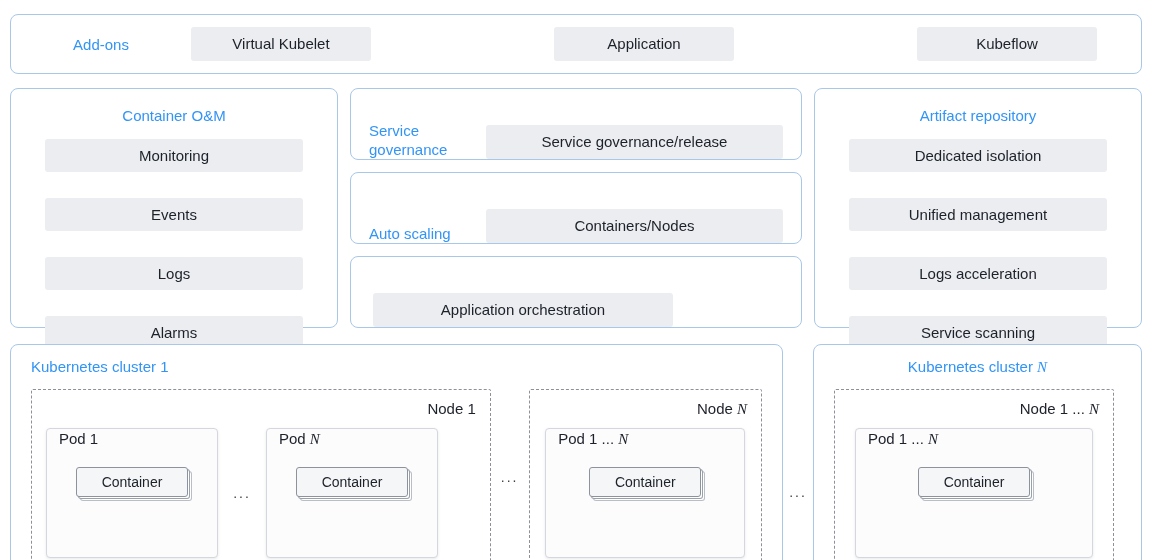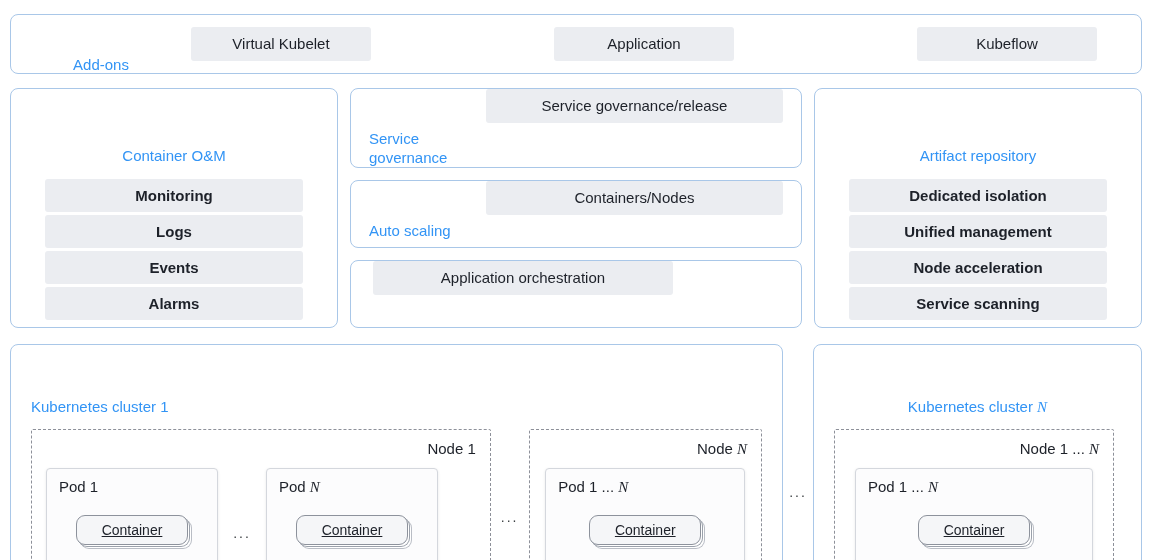--- a/index.html
+++ b/index.html
@@ -12,43 +12,43 @@
     font-family: "Liberation Sans", sans-serif;
     font-size: 15px;
     color: #1d2129;
     padding: 14px 10px 0;
   }
   .panel {
     border: 1px solid #a9c7e8;
     border-radius: 8px;
     background: #fff;
   }
-  .accent { color: #3294f5; margin-top: 40px; }
+  .accent { color: #3294f5; }
   .gray-box {
     background: #ebedf1;
     border-radius: 3px;
     text-align: center;
   }
   
   .addons {
     height: 60px;
     display: flex;
     align-items: center;
     padding-right: 44px;
   }
   .addons-label { flex: 0 0 180px; text-align: center; }
   .addons-items { flex: 1; display: flex; justify-content: space-between; }
   .addon-item { width: 180px; height: 34px; line-height: 34px; }
   
   .mid-row { display: flex; gap: 12px; margin-top: 14px; }
   .side-panel { width: 328px; height: 240px; padding: 12px 34px 0; }
   .side-title { text-align: center; height: 30px; line-height: 30px; margin-bottom: 8px; }
-  .side-item { height: 33px; line-height: 33px; margin-bottom: 3px; font-weight: bold; }
+  .side-item { height: 33px; line-height: 33px; margin-bottom: 26px; }
   .mid-col { width: 452px; height: 240px; display: flex; flex-direction: column; gap: 12px; }
-  .cap-panel { flex: 1; display: flex; align-items: flex-start; padding: 0 18px; }
+  .cap-panel { flex: 1; display: flex; align-items: flex-end; padding: 0 18px; }
   .cap-label { width: 114px; line-height: 19px; }
   .cap-item { width: 300px; height: 34px; line-height: 34px; margin-left: 4px; }
   
   .bottom-row { display: flex; margin-top: 16px; align-items: flex-start; }
   .cluster-panel { height: 240px; padding: 12px 20px 0; }
   .cluster-1 { width: 773px; }
   .cluster-n { width: 329px; }
   .cluster-title { height: 20px; line-height: 20px; }
   .cluster-n .cluster-title { text-align: center; }
   .nodes-row { display: flex; margin-top: 12px; }
@@ -61,41 +61,39 @@
   .node-1 { width: 463px; }
   .node-n { width: 235px; }
   .node-wide { width: 280px; }
   .node-label { text-align: right; height: 22px; line-height: 22px; }
   .pods-row { display: flex; margin-top: 8px; }
   .pod {
     background: #fcfcfd;
     border: 1px solid #d4d7dd;
     border-radius: 4px;
     box-shadow: 0 1px 3px rgba(31,35,41,.10);
-    padding-top: 8px;
     height: 130px;
   }
   .pod-std { width: 172px; }
   .pod-mid { width: 200px; margin: 0 auto; }
   .pod-wide { width: 238px; margin: 0 auto; }
   .pod-label { padding-left: 12px; height: 20px; line-height: 20px; }
   .container-box {
     width: 112px; height: 30px; line-height: 28px;
     margin: 18px auto 0;
     text-align: center;
     background: #f5f6f8;
     border: 1px solid #8d929c;
-    border-radius: 9px;
+    border-radius: 3px;
     font-size: 14px;
     box-shadow:
       2px 2px 0 -1px #ffffff,
       2px 2px 0 0 #9ba1ab,
       4px 4px 0 -1px #ffffff,
       4px 4px 0 0 #b9bdc5;
-    text-decoration: underline;
   }
   .dots {
     color: #3c4043;
     letter-spacing: 2px;
     text-align: center;
     font-size: 14px;
   }
   .dots-pods { width: 48px; align-self: center; }
   .dots-nodes { width: 38px; align-self: center; }
   .dots-clusters { width: 30px; margin-top: 140px; }
@@ -113,22 +111,22 @@
       <div class="gray-box addon-item">Application</div>
       <div class="gray-box addon-item">Kubeflow</div>
     </div>
   </div>
 
   <div class="mid-row">
 
     <div class="panel side-panel">
       <div class="side-title accent">Container O&amp;M</div>
       <div class="gray-box side-item">Monitoring</div>
+      <div class="gray-box side-item">Events</div>
       <div class="gray-box side-item">Logs</div>
-      <div class="gray-box side-item">Events</div>
       <div class="gray-box side-item">Alarms</div>
     </div>
 
     <div class="mid-col">
       <div class="panel cap-panel">
         <div class="cap-label accent">Service governance</div>
         <div class="gray-box cap-item">Service governance/release</div>
       </div>
       <div class="panel cap-panel">
         <div class="cap-label accent">Auto scaling</div>
@@ -136,21 +134,21 @@
       </div>
       <div class="panel cap-panel">
         <div class="gray-box cap-item">Application orchestration</div>
       </div>
     </div>
 
     <div class="panel side-panel">
       <div class="side-title accent">Artifact repository</div>
       <div class="gray-box side-item">Dedicated isolation</div>
       <div class="gray-box side-item">Unified management</div>
-      <div class="gray-box side-item">Node acceleration</div>
+      <div class="gray-box side-item">Logs acceleration</div>
       <div class="gray-box side-item">Service scanning</div>
     </div>
 
   </div>
 
   <div class="bottom-row">
 
     <div class="panel cluster-panel cluster-1">
       <div class="cluster-title accent"><span>Kubernetes cluster 1</span><span class="it"></span></div>
       <div class="nodes-row">

